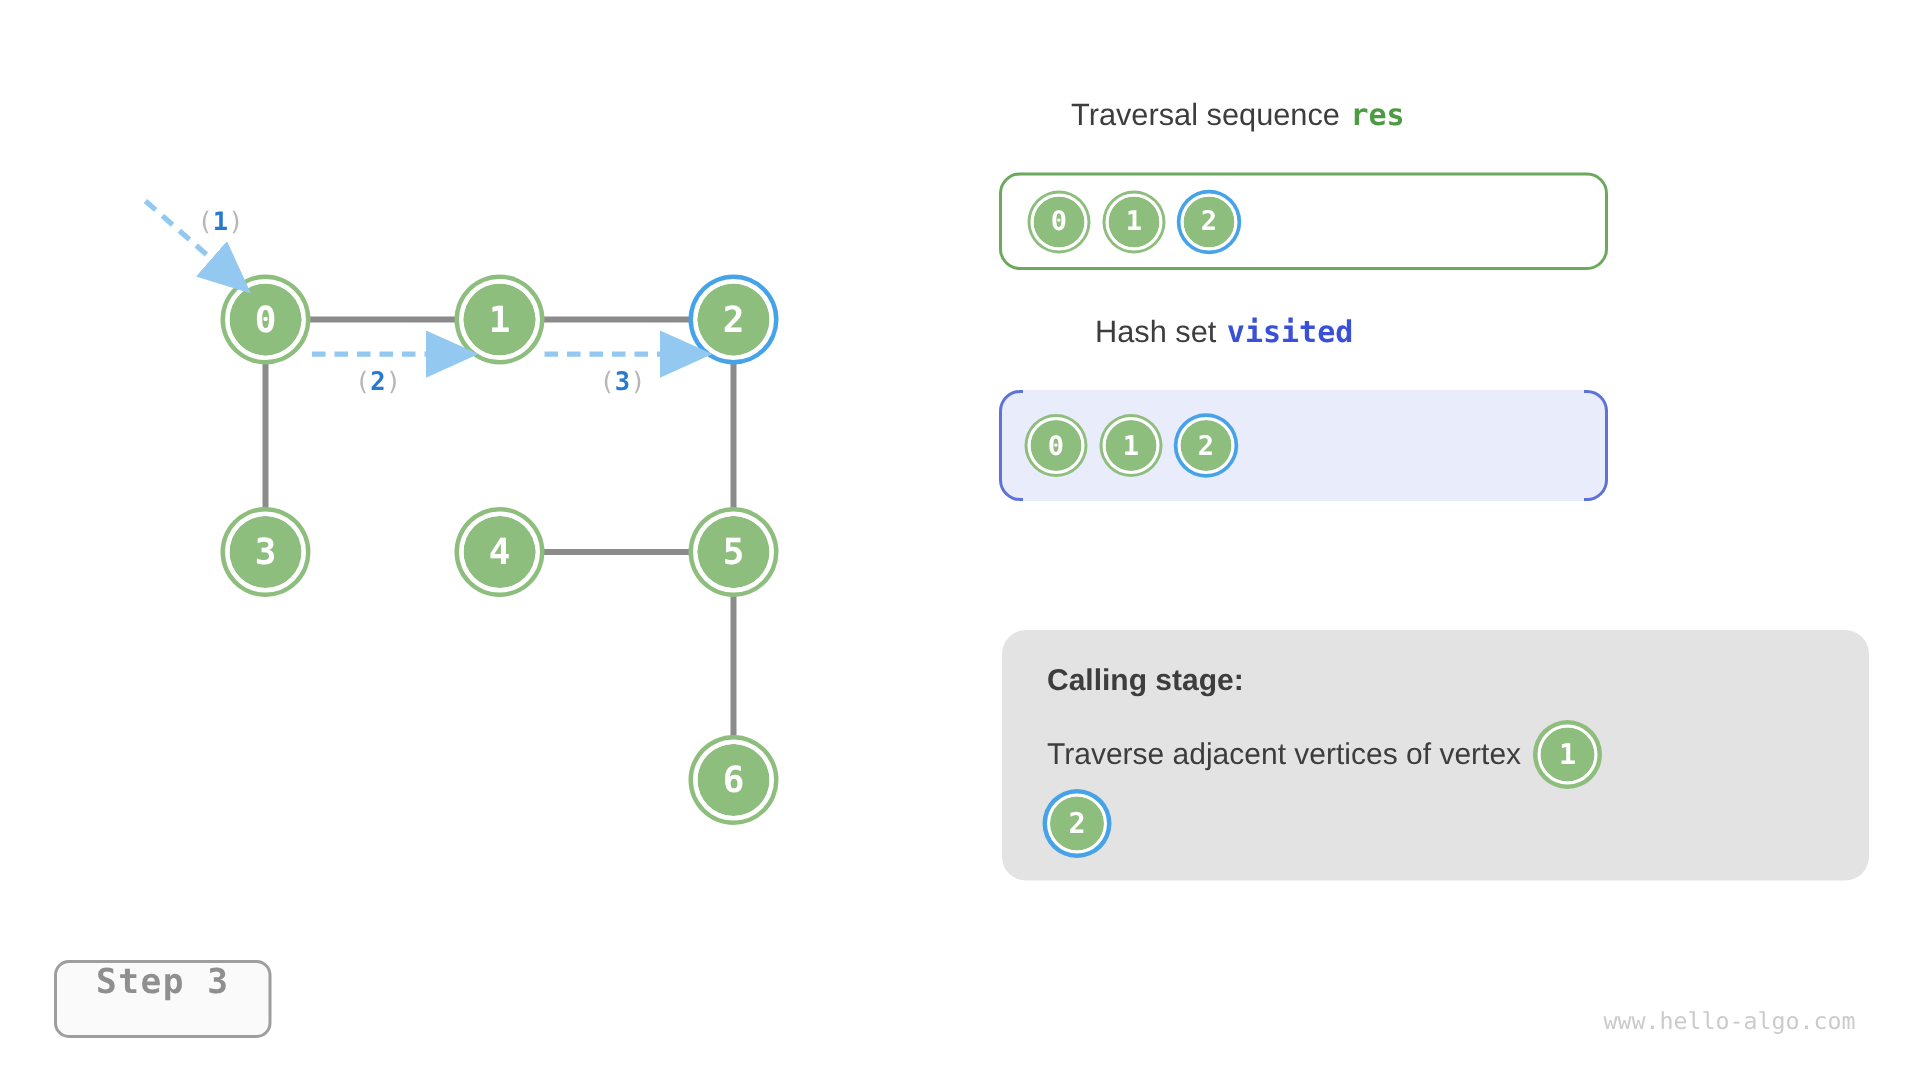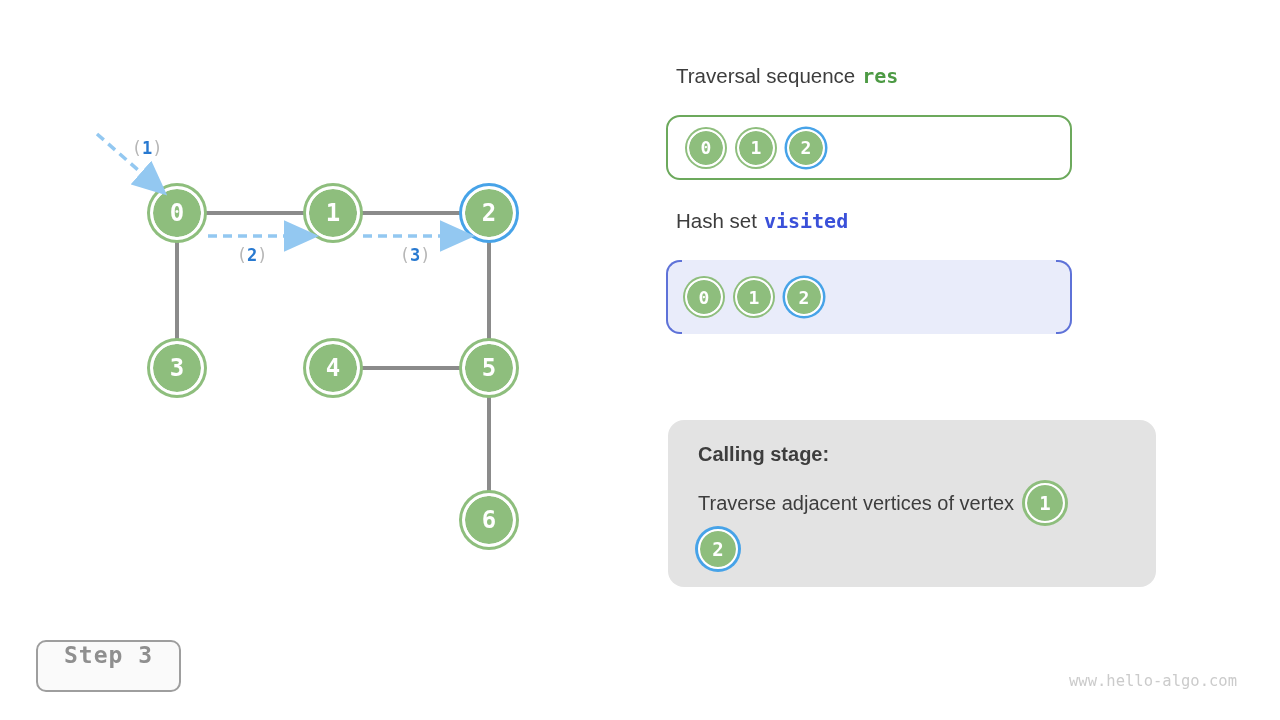--- a/index.html
+++ b/index.html
@@ -42,21 +42,21 @@
 
   .arrow-label{
     position:absolute;transform:translate(-50%,-50%);
     font-family:"DejaVu Sans Mono",monospace;font-size:17px;font-weight:bold;white-space:nowrap;
   }
   .arrow-label .paren{color:var(--paren-gray);font-weight:normal;}
   .arrow-label .digit{color:var(--label-blue);}
 
   
   .panel-title{
-    position:absolute;font-size:20.5px;color:var(--title-text);white-space:nowrap;
+    position:absolute;font-size:20.5px;color:var(--title-text);white-space:nowrap;margin-left:38px;
   }
   .panel-title .code{
     font-family:"DejaVu Sans Mono",monospace;font-weight:bold;font-size:20px;margin-left:7px;
   }
   .code.green{color:var(--res-green);}
   .code.blue{color:var(--visited-blue);}
 
   .res-box{
     position:absolute;left:666px;top:115px;width:406px;height:65px;box-sizing:border-box;
     border:2px solid var(--green-border);border-radius:14px;background:#ffffff;
@@ -76,21 +76,21 @@
   .scircle{
     box-sizing:border-box;width:38px;height:38px;border-radius:50%;
     border:2.5px solid #ffffff;background:var(--node-green);background-clip:padding-box;
     box-shadow:0 0 0 2px var(--node-green);
     display:flex;align-items:center;justify-content:center;
     color:#fff;font-family:"DejaVu Sans Mono",monospace;font-weight:bold;font-size:18px;
   }
   .scircle.hl{box-shadow:0 0 0 2.5px var(--hl-blue);}
 
   .calling-box{
-    position:absolute;left:668px;top:420px;width:488px;height:167px;box-sizing:border-box;
+    position:absolute;left:668px;top:420px;width:578px;height:167px;box-sizing:border-box;
     background:var(--calling-bg);border-radius:16px;padding:22px 0 0 30px;
   }
   .calling-heading{font-size:20px;font-weight:bold;color:var(--title-text);line-height:24px;}
   .calling-line{
     display:flex;align-items:center;gap:11px;height:46px;font-size:20px;color:var(--title-text);
   }
   .calling-line:first-of-type{margin-top:14px;}
   .vcircle{
     box-sizing:border-box;width:40px;height:40px;border-radius:50%;flex:0 0 auto;
     border:2.5px solid #ffffff;background:var(--node-green);background-clip:padding-box;
@@ -158,21 +158,21 @@
   </div>
 
   <div class="res-box">
     <div class="circles-row" id="res-items">
         <div class="scircle">0</div>
         <div class="scircle">1</div>
         <div class="scircle hl">2</div>
       </div>
   </div>
 
-  <div class="panel-title" style="left:676px;top:209px">
+  <div class="panel-title" style="left:692px;top:209px">
     <span>Hash set</span><span class="code blue">visited</span>
   </div>
 
   <div class="hash-box">
     <div class="bracket left"></div>
     <div class="bracket right"></div>
     <div class="circles-row" id="visited-items">
         <div class="scircle">0</div>
         <div class="scircle">1</div>
         <div class="scircle hl">2</div>

